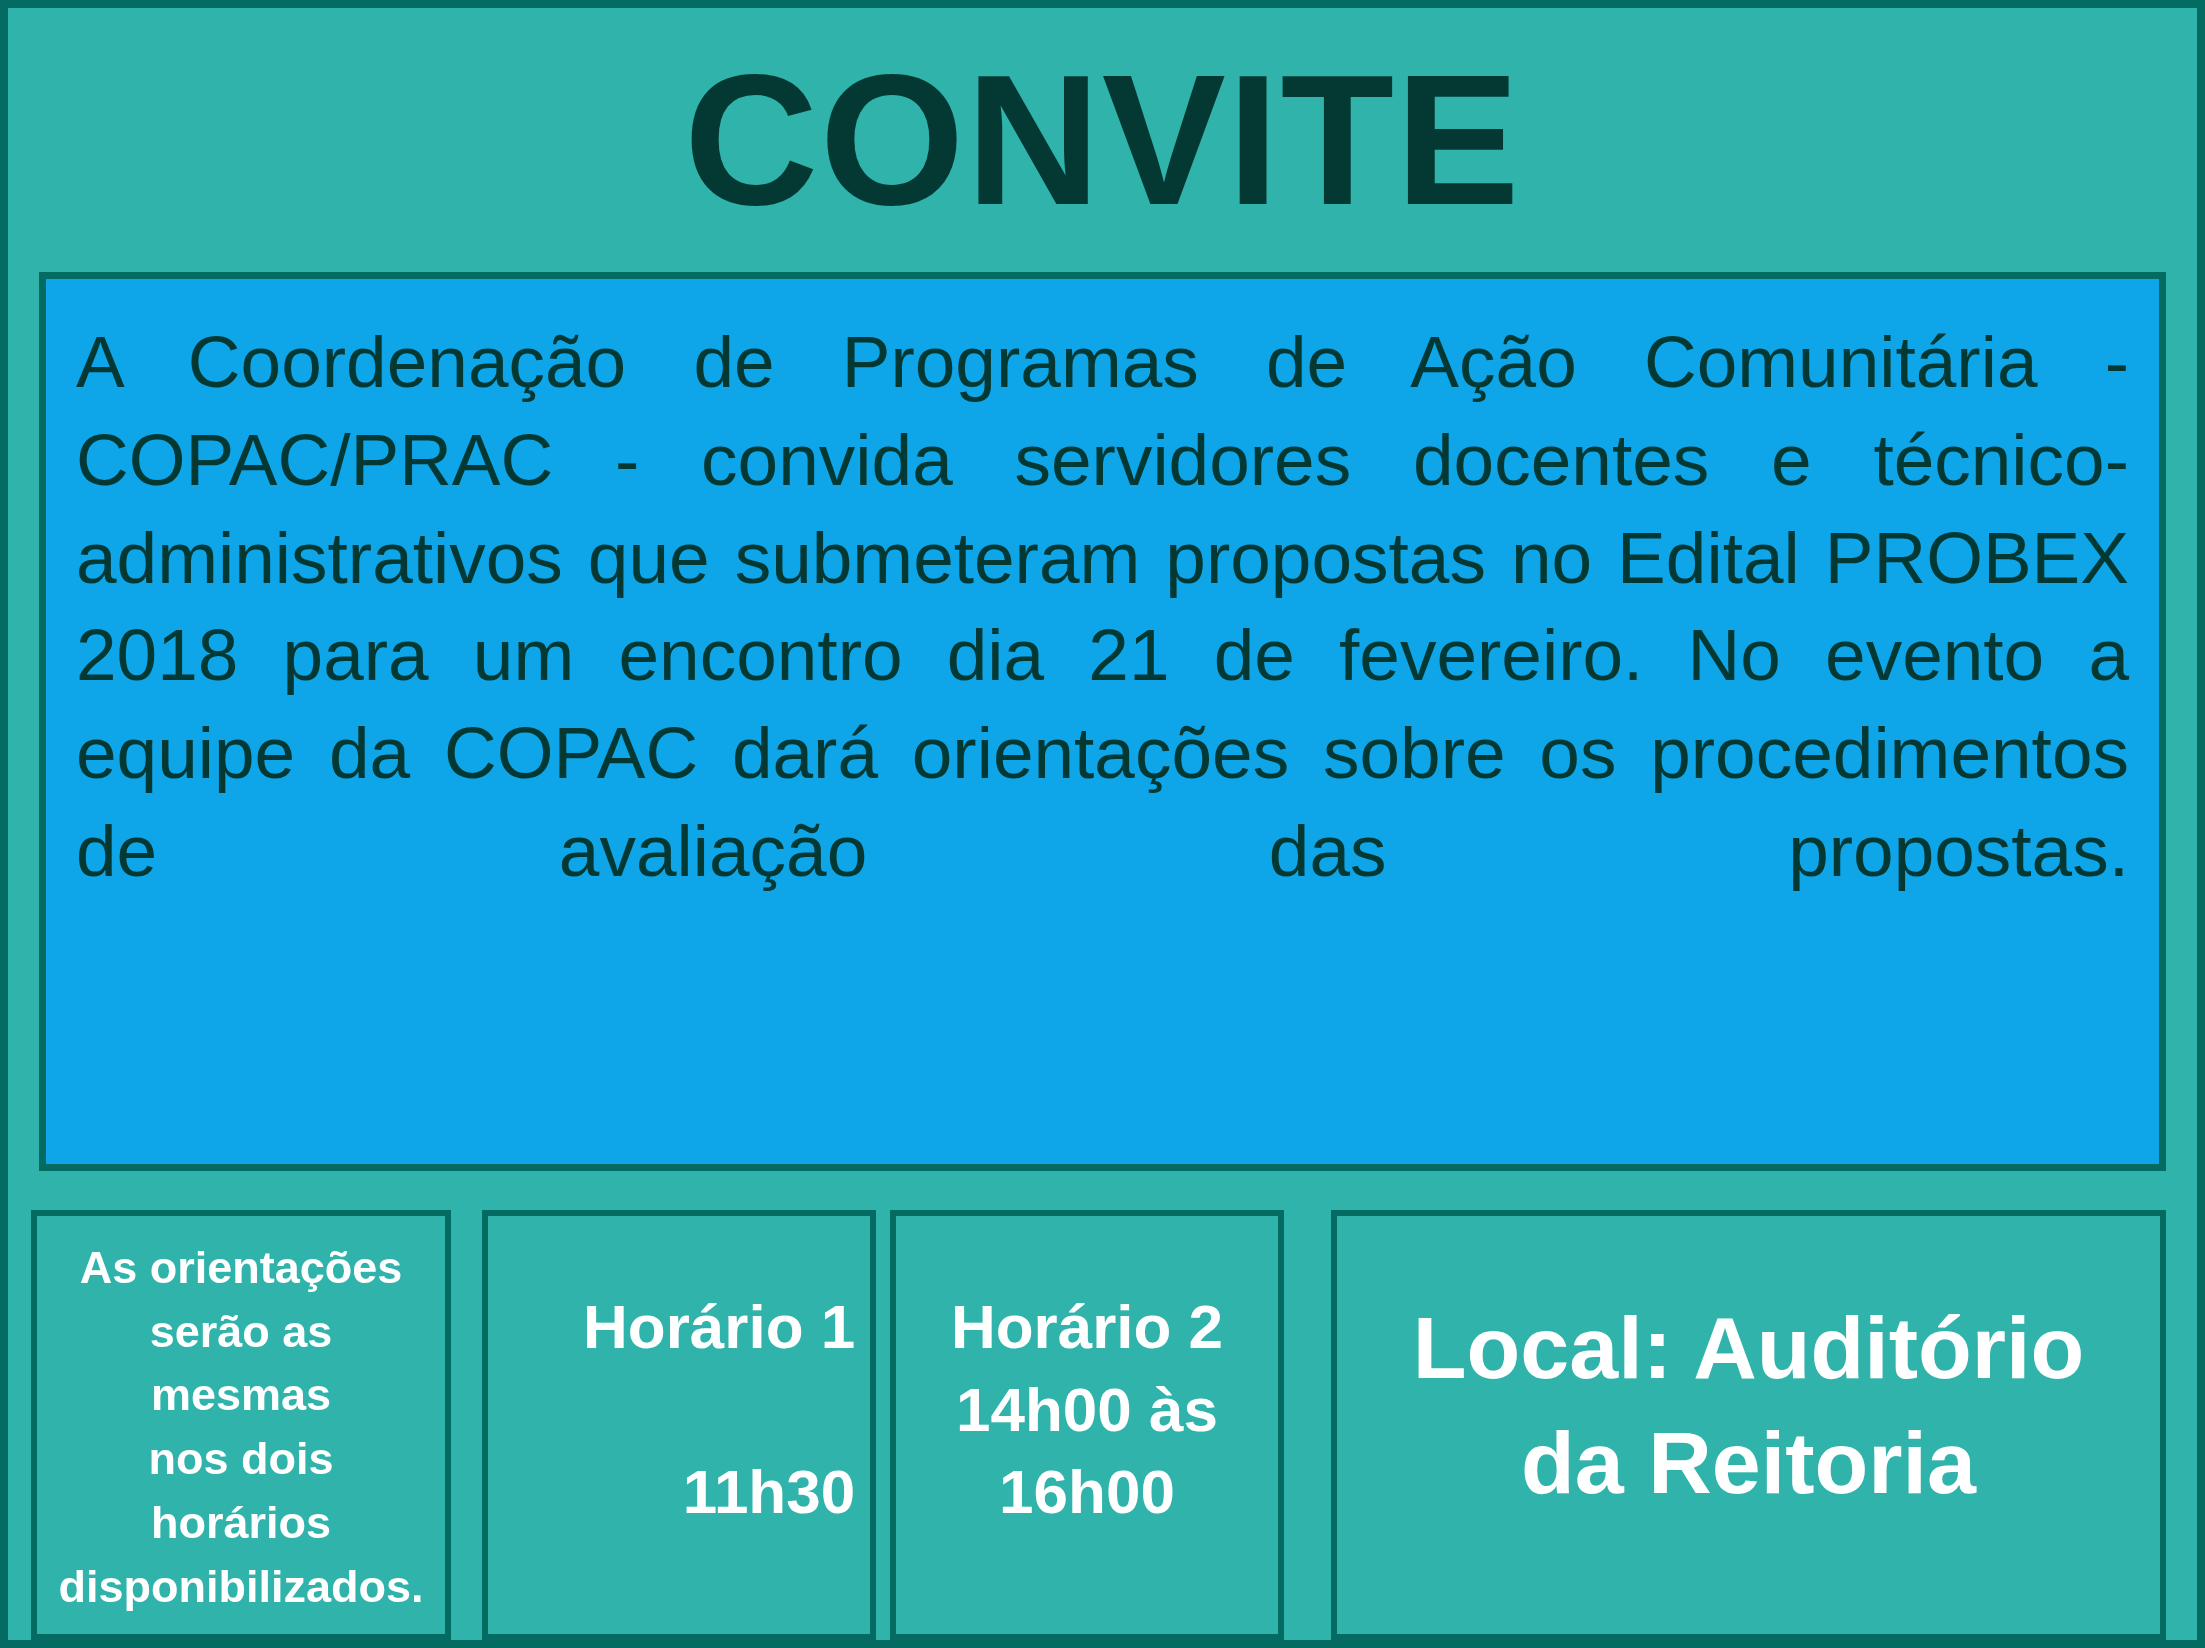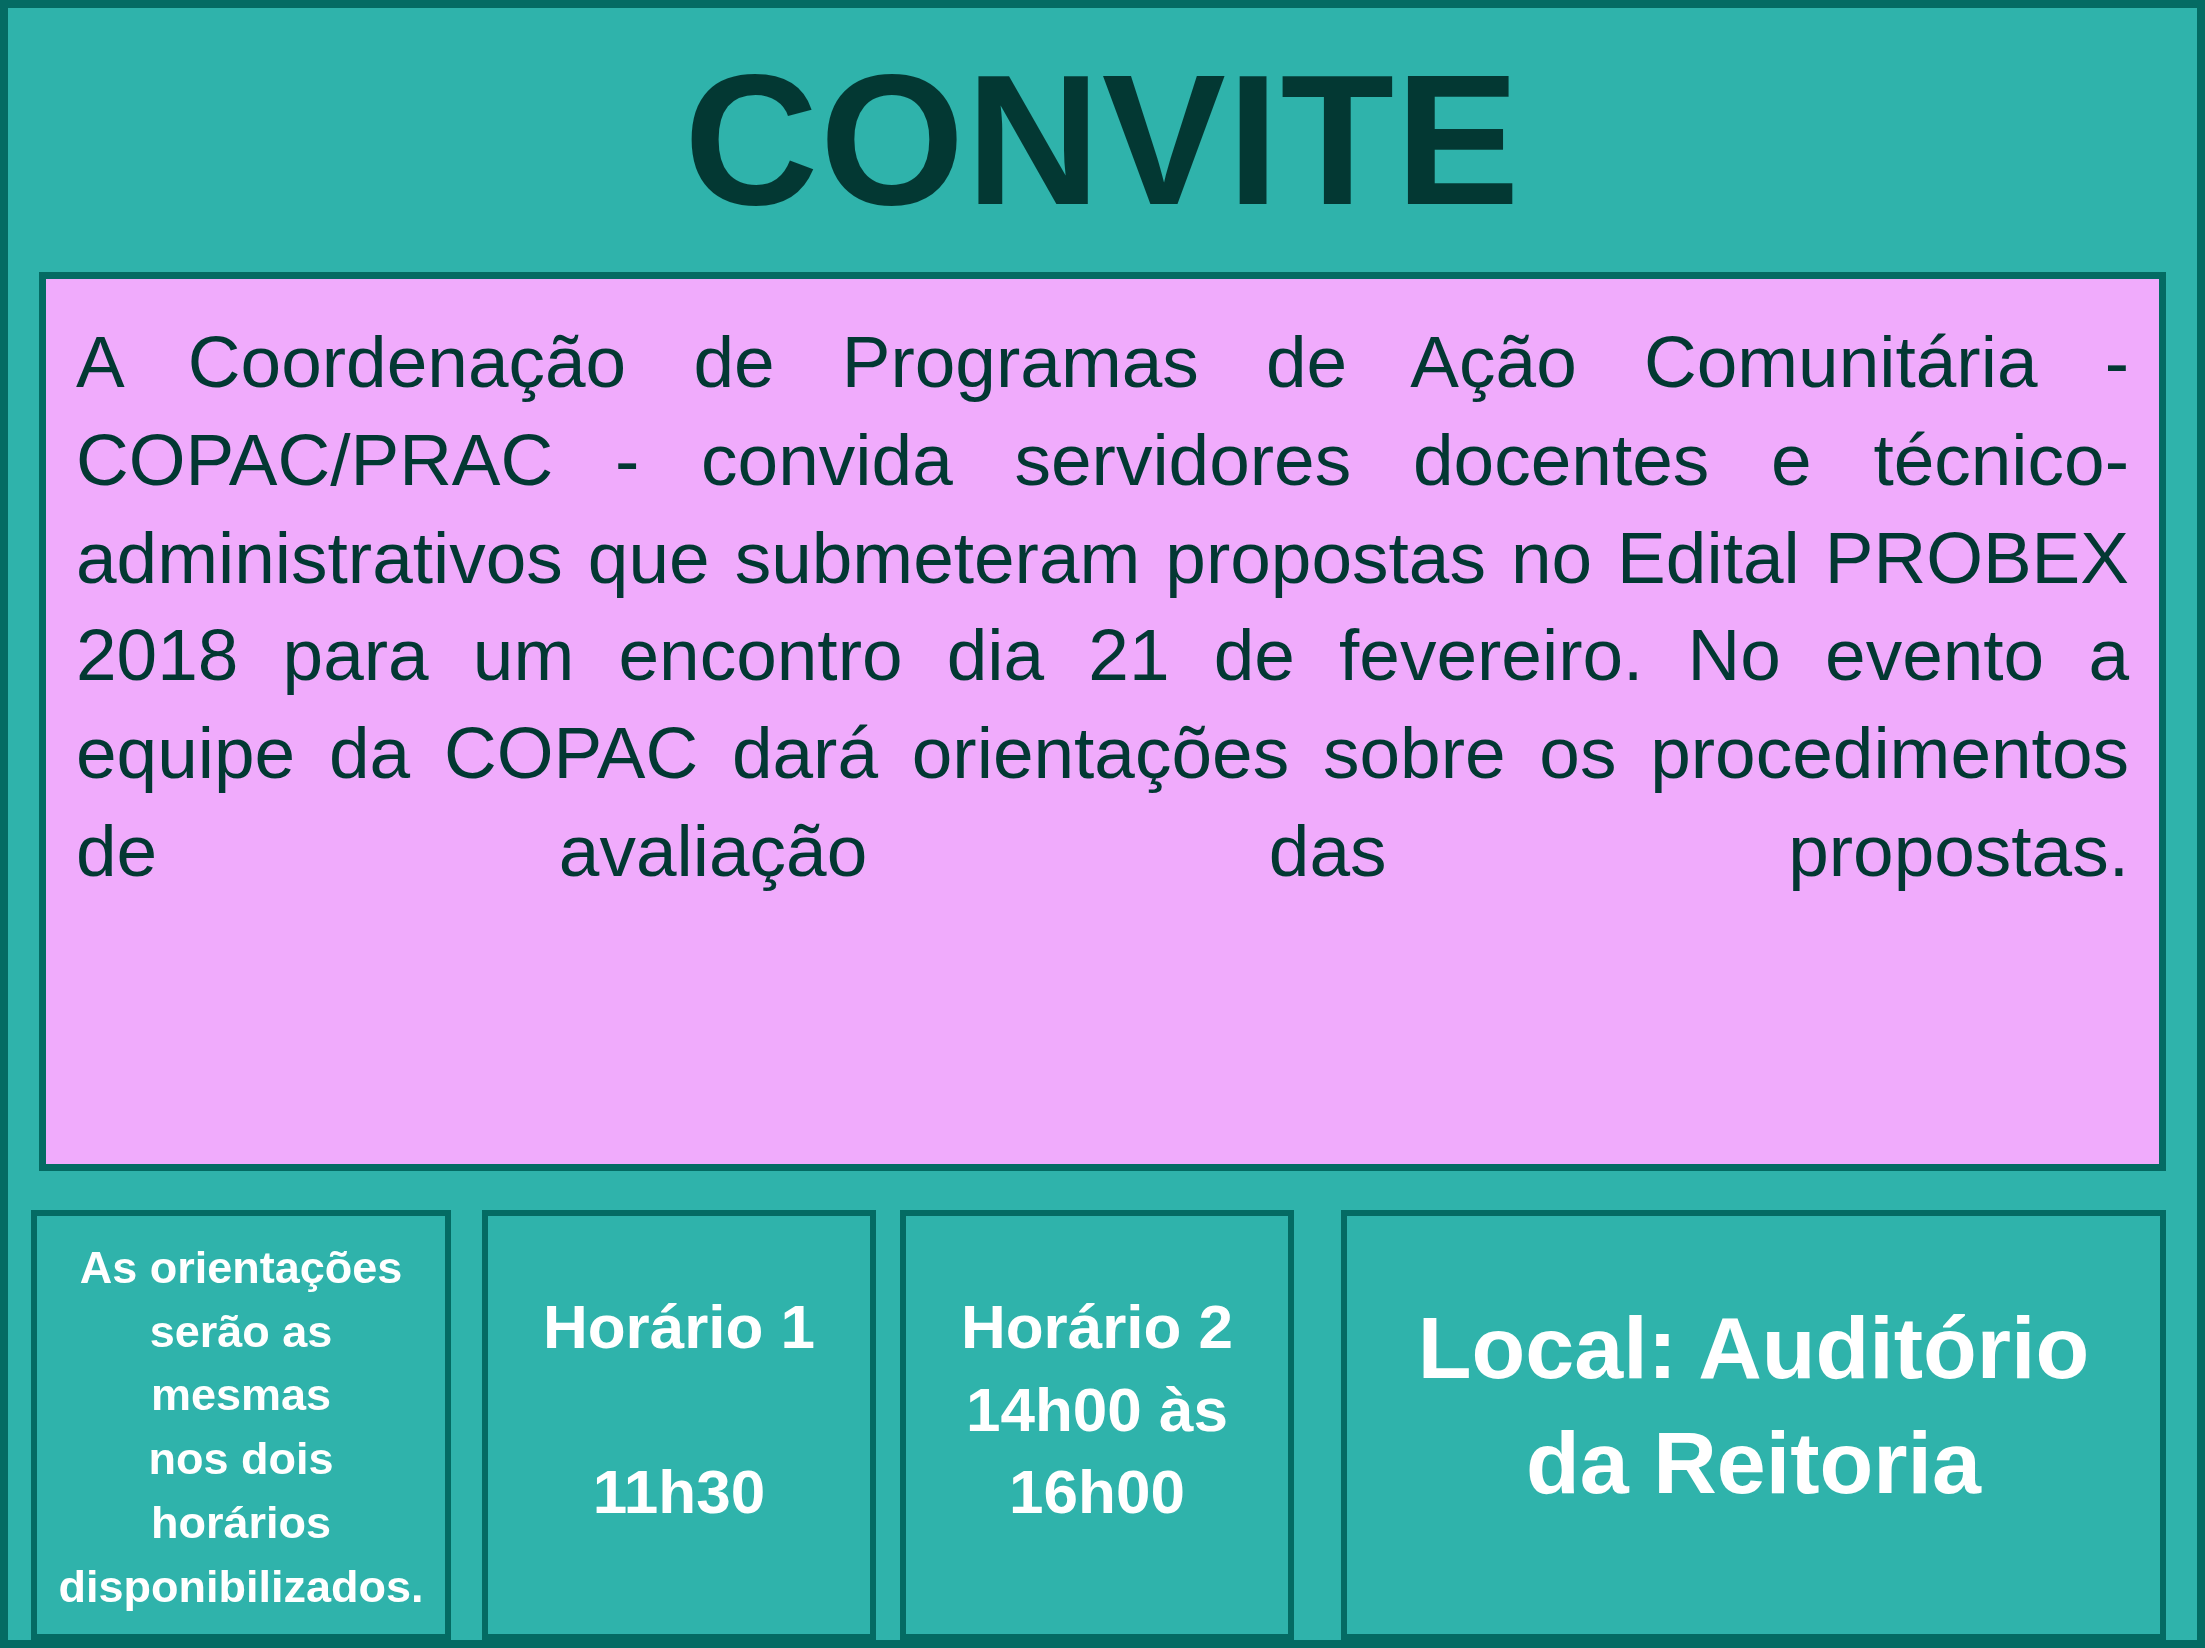--- a/index.html
+++ b/index.html
@@ -45,21 +45,21 @@
     white-space: nowrap;
     margin: 9px;
     transform: scaleX(1.0);
   }
 
   
   #body-panel {
     box-sizing: border-box;
     margin: 0 31px 0 31px;
     height: 962px;
-    background: #f0abfc;
+    background: #0ea5e9;
     border: 7.4px solid #046b63;
     padding: 34px 30px 22px 30px;
   }
   #body-text {
     margin: 0;
     color: #033833;
     font-size: 73px;
     line-height: 1.34;
     text-align: justify;
     text-justify: inter-word;
@@ -105,22 +105,23 @@
     padding: 15px 12px;
   }
   #box-note .box-text {
     font-size: 45px;
     line-height: 1.42;
     padding-top: 4.5px;
   }
 
   #box-horario-1 {
     flex: 0 0 394px;
-    margin-right: 24px;
+    margin-right: 14px;
     padding: 10.4px 7.4px;
+    text-align: right;
   }
   #box-horario-2 {
     flex: 0 0 394px;
     margin-right: 47px;
     padding: 10.4px 7.4px;
   }
   #box-horario-1 .box-text,
   #box-horario-2 .box-text {
     font-size: 62px;
     line-height: 1.33;

